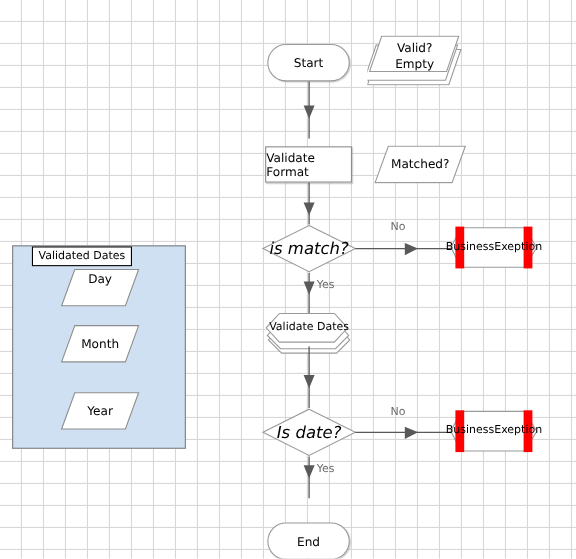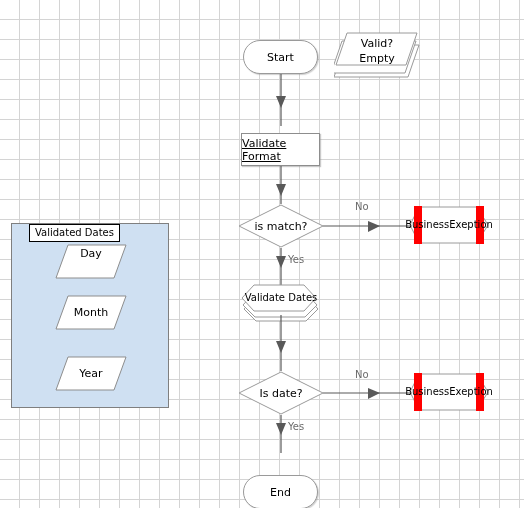--- a/index.html
+++ b/index.html
@@ -42,35 +42,35 @@
   
   .process {
     background: #ffffff;
     border: 1px solid #8d8d8d;
     display: flex;
     align-items: center;
     justify-content: flex-start;
     font-size: 11px;
     color: #000000;
     box-shadow: 1px 1px 1px rgba(150,150,150,0.5);
-    text-decoration: underline;
   }
 
   
   .decision {
     display: flex;
     align-items: center;
     justify-content: center;
   }
   .decision svg { position: absolute; inset: 0; }
   .decision .lbl {
     position: relative;
-    font-size: 11px;
-    color: #000000;
-    white-space: nowrap;
+    font-size: 15px;
+    color: #000000;
+    white-space: nowrap;
+    font-style: italic;
   }
 
   
   .para {
     display: flex;
     align-items: center;
     justify-content: center;
   }
   .para svg { position: absolute; inset: 0; }
   .para .lbl {
@@ -194,20 +194,26 @@
 
   <svg class="conn" style="left:276px; top:74px; width:14px; height:62px;">
     <line x1="5" y1="0" x2="5" y2="52"></line>
     <polygon points="0,22 10,22 5,34"></polygon>
   </svg>
 
   <div class="node process" style="left:241px; top:133px; width:79px; height:33px;">
     <span>Validate Format</span>
   </div>
 
+  <div class="node para" style="left:340px; top:132px; width:84px; height:35px;">
+    <svg viewBox="0 0 84 35" width="84" height="35">
+      <polygon points="13,1 83,1 71,34 1,34" fill="#ffffff" stroke="#9a9a9a" stroke-width="1"></polygon>
+    </svg>
+    <span class="lbl">Matched?</span>
+  </div>
 
   <svg class="conn" style="left:276px; top:166px; width:14px; height:40px;">
     <line x1="5" y1="0" x2="5" y2="38"></line>
     <polygon points="0,18 10,18 5,30"></polygon>
   </svg>
 
   <div class="node decision" style="left:238px; top:204px; width:86px; height:44px;">
     <svg viewBox="0 0 86 44" width="86" height="44">
       <polygon points="43,1 85,22 43,43 1,22" fill="#ffffff" stroke="#9a9a9a" stroke-width="1"></polygon>
     </svg>

